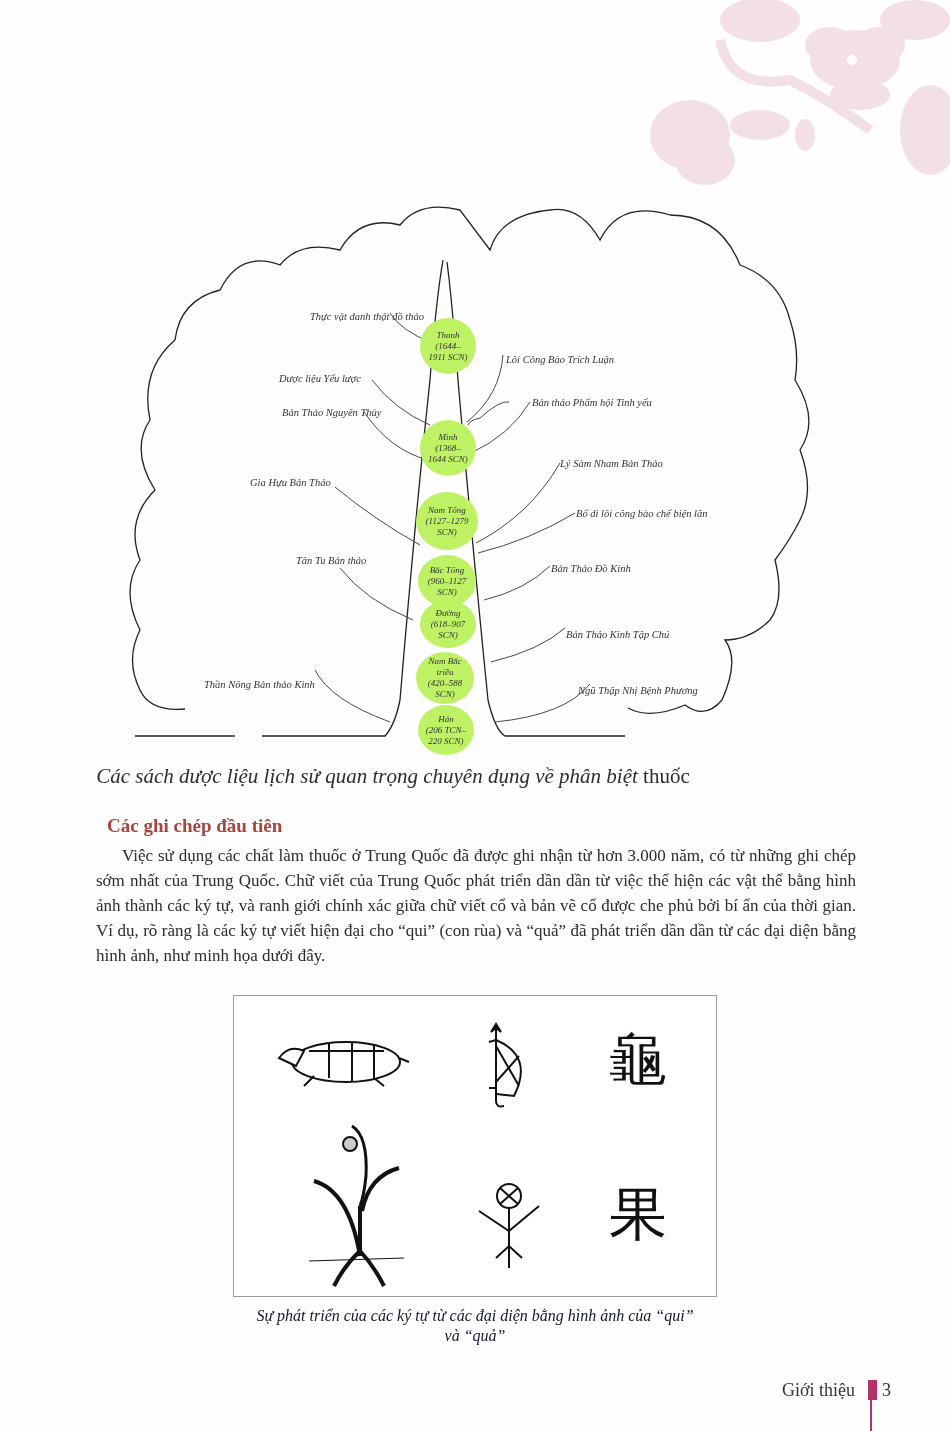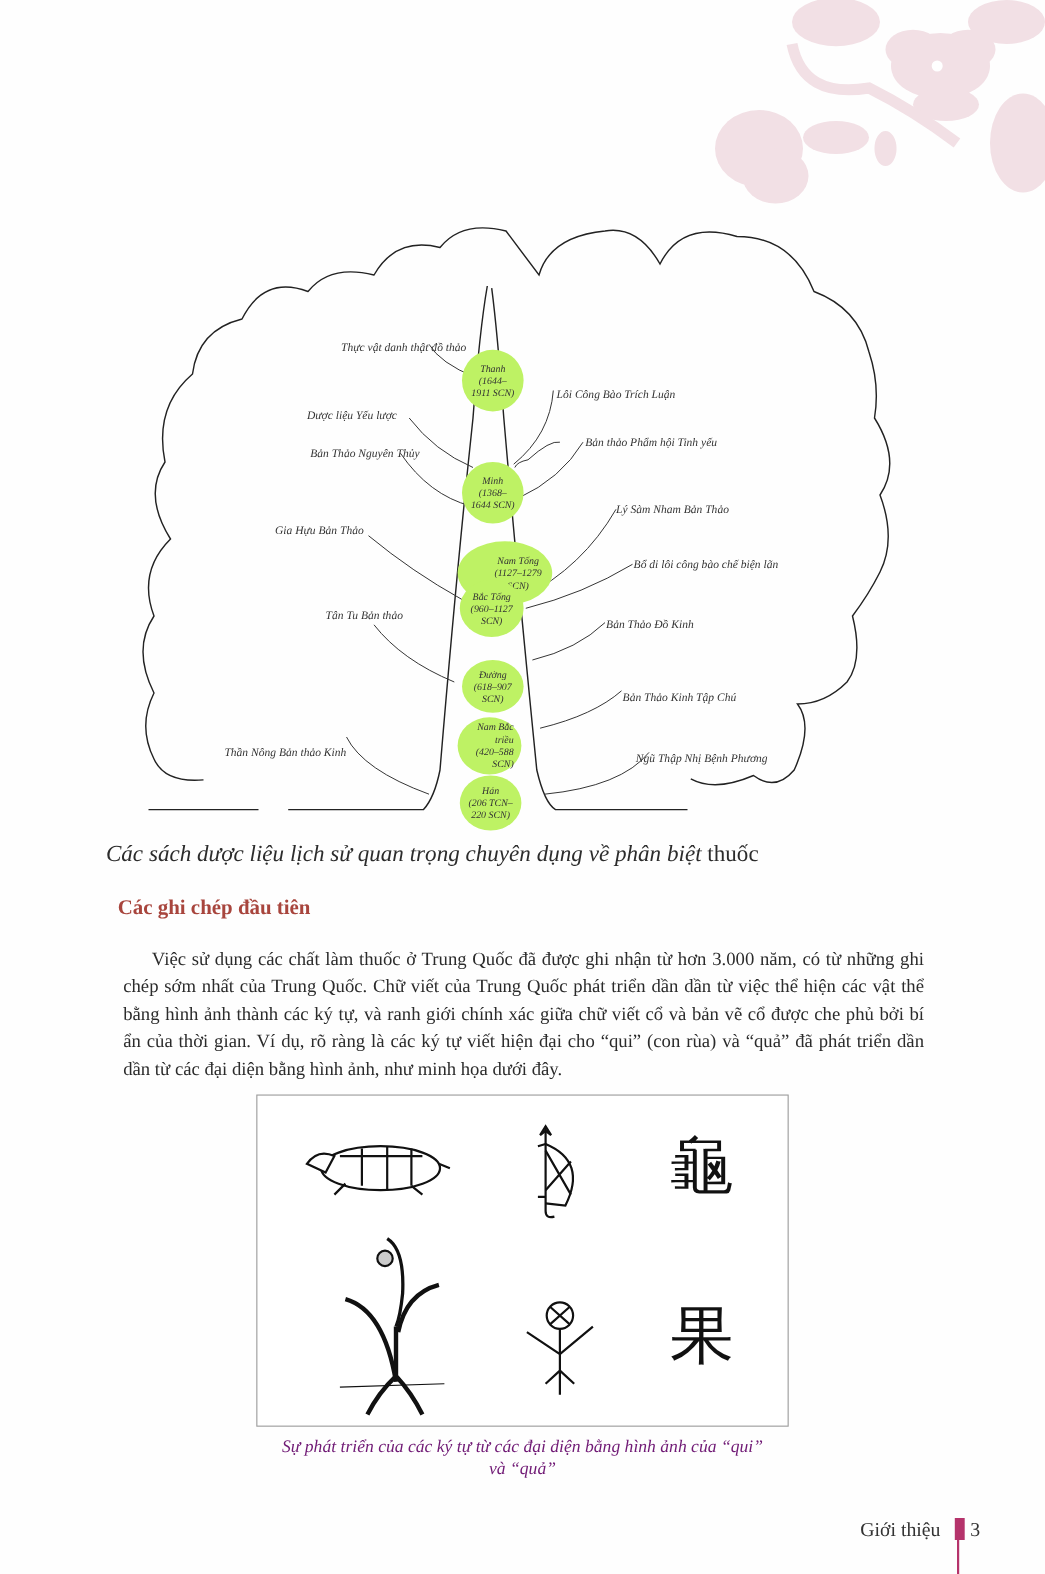--- a/index.html
+++ b/index.html
@@ -25,30 +25,30 @@
     }
     .caption-1 .upright { font-style: normal; }
     .section-title {
       position: absolute; left: 107px; top: 815px; font-size: 19px; font-weight: bold;
       color: #a8453d; font-family: "Liberation Serif", serif;
     }
     .body-text {
       position: absolute; left: 96px; top: 843px; width: 760px;
       font-size: 17px; line-height: 25px; text-align: justify; color: #2b2b2b;
     }
-    .body-text p { margin: 16px; text-indent: 26px; }
+    .body-text p { margin: 0; text-indent: 26px; }
     .figure-box {
       position: absolute; left: 233px; top: 995px; width: 482px; height: 300px;
       border: 1px solid #9a9a9a; background: #fff;
     }
     .figure-box svg { position: absolute; left: 0; top: 0; }
     .glyph { position: absolute; font-size: 58px; color: #111; font-family: "DejaVu Sans", sans-serif; }
     .caption-2 {
       position: absolute; left: 0; width: 950px; top: 1306px; text-align: center;
-      font-size: 16px; line-height: 20px; font-style: italic; color: #701a75;
+      font-size: 16px; line-height: 20px; font-style: italic; color: #0f172a;
     }
     .footer-label {
       position: absolute; left: 782px; top: 1380px; font-size: 18px; color: #333;
     }
     .footer-bar {
       position: absolute; left: 870px; top: 1380px; width: 6px; height: 51px; background: #b5336b;
     }
     .footer-bar-top {
       position: absolute; left: 868px; top: 1380px; width: 9px; height: 20px; background: #b5336b;
     }
@@ -110,43 +110,43 @@
         <div>1911 SCN)</div>
       </div>
   </div>
   <div class="node" style="left:420px;top:420px;width:56px;height:56px;">
     <div>
         <div>Minh</div>
         <div>(1368–</div>
         <div>1644 SCN)</div>
       </div>
   </div>
-  <div class="node" style="left:416px;top:492px;width:62px;height:58px;padding-left:24px;">
+  <div class="node" style="left:416px;top:492px;width:62px;height:58px;">
     <div>
         <div>Nam Tống</div>
         <div>(1127–1279</div>
         <div>SCN)</div>
       </div>
   </div>
-  <div class="node" style="left:418px;top:527px;width:58px;height:52px;">
+  <div class="node" style="left:418px;top:555px;width:58px;height:52px;">
     <div>
         <div>Bắc Tống</div>
         <div>(960–1127</div>
         <div>SCN)</div>
       </div>
   </div>
   <div class="node" style="left:420px;top:600px;width:56px;height:48px;">
     <div>
         <div>Đường</div>
         <div>(618–907</div>
         <div>SCN)</div>
       </div>
   </div>
   <div class="node" style="left:416px;top:652px;width:58px;height:52px;">
-    <div style="width:44px;text-align:right;">
+    <div style="width:44px;">
         <div>Nam Bắc triều</div>
         <div>(420–588</div>
         <div>SCN)</div>
       </div>
   </div>
   <div class="node" style="left:418px;top:705px;width:56px;height:50px;">
     <div>
         <div>Hán</div>
         <div>(206 TCN–</div>
         <div>220 SCN)</div>

